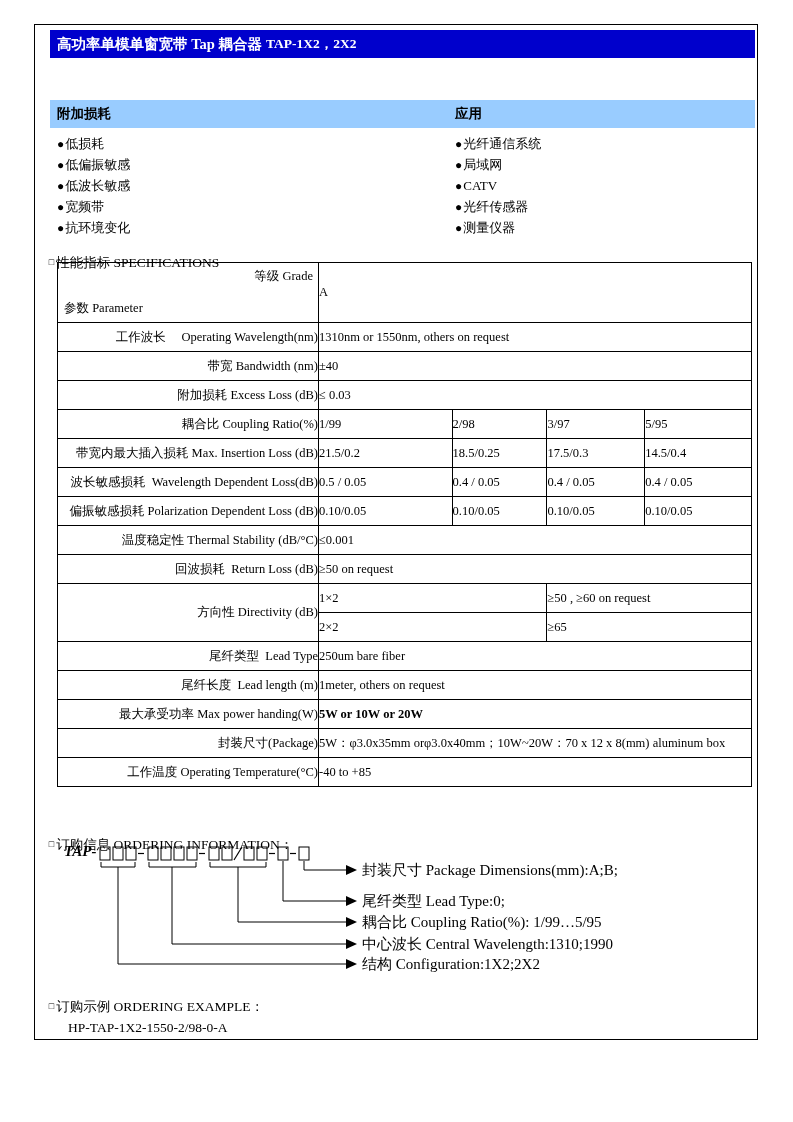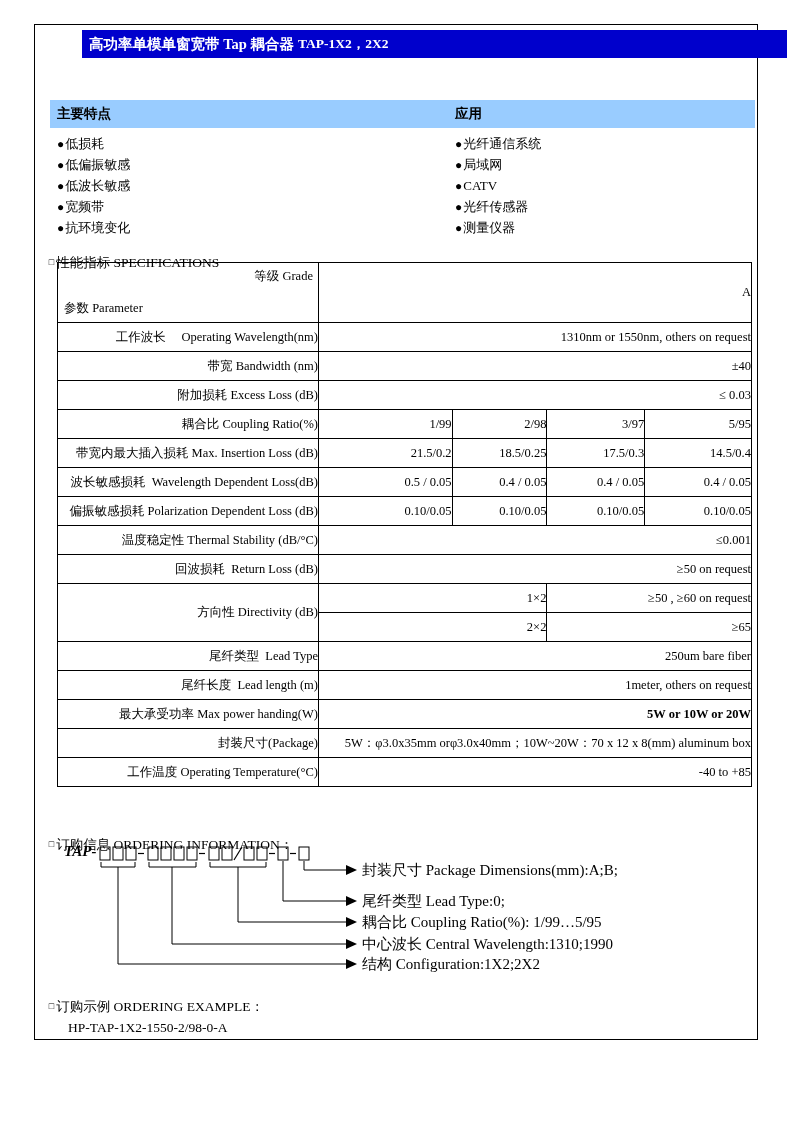--- a/index.html
+++ b/index.html
@@ -9,21 +9,21 @@
     font-family: "Liberation Serif", "DejaVu Serif", serif;
     color: #000;
   }
   .frame {
     position: absolute; left: 34px; top: 24px; width: 724px; height: 1016px;
     border: 1px solid #000;
   }
   .header-bar {
     position: absolute; left: 50px; top: 30px; width: 705px; height: 28px;
     background: #0000CC; color: #fff; display: flex; align-items: center;
-    padding-left: 7px; white-space: nowrap; overflow: hidden; margin-left: 32px;
+    padding-left: 7px; white-space: nowrap; overflow: hidden;
   }
   .header-bar .zh { font-weight: bold; font-size: 14.5px; }
   .header-bar .en { font-size: 12.8px; margin-left: 4px; }
   .header-bar .model { font-weight: bold; font-size: 13.5px; margin-left: 4px; }
   .features-bar {
     position: absolute; left: 50px; top: 100px; width: 705px; height: 28px;
     background: #99CCFF;
   }
   .features-bar .h {
     position: absolute; top: 0; height: 28px; line-height: 28px;
@@ -37,21 +37,21 @@
   .bullet-list .item { height: 21px; line-height: 21px; white-space: nowrap; }
   .bullet-list .dot { font-size: 12px; margin-right: 1px; }
   .section-title {
     position: absolute; left: 42px; font-size: 13.5px; white-space: pre;
   }
   .section-title .sq { font-size: 9px; vertical-align: 2px; margin-right: 2px; }
   .spec-table {
     position: absolute; left: 57px; top: 262px; width: 695px;
     border-collapse: collapse; font-size: 12.5px;
   }
-  .spec-table td { border: 1px solid #000; text-align: right; vertical-align: middle; }
+  .spec-table td { border: 1px solid #000; text-align: left; vertical-align: middle; }
   .spec-table td.lbl { text-align: right; padding-left: 6px; white-space: pre; }
   .spec-table tr.r { height: 29px; }
   .spec-table tr.hd { height: 60px; }
   .spec-table td.hdcell { position: relative; }
   .spec-table .grade { position: absolute; right: 5px; top: 5px; }
   .spec-table .param { position: absolute; left: 6px; bottom: 5px; }
   .spec-table td.b { font-weight: bold; }
   .diagram { position: absolute; left: 40px; top: 840px; width: 713px; height: 145px; }
   .diagram svg { position: absolute; left: 0; top: 0; }
   .diagram .tap {
@@ -66,21 +66,21 @@
 <body>
 
 <div class="frame"></div>
 
 <div class="header-bar">
   <span class="zh">高功率单模单窗宽带 Tap 耦合器</span>
   <span class="model">TAP-1X2，2X2</span>
 </div>
 
 <div class="features-bar">
-  <span class="h left">主要特点</span>
+  <span class="h left">附加损耗</span>
   <span class="h right">应用</span>
 </div>
 
 <div class="bullet-list left">
   <div class="item"><span class="dot">●</span><span>低损耗</span></div>
   <div class="item"><span class="dot">●</span><span>低偏振敏感</span></div>
   <div class="item"><span class="dot">●</span><span>低波长敏感</span></div>
   <div class="item"><span class="dot">●</span><span>宽频带</span></div>
   <div class="item"><span class="dot">●</span><span>抗环境变化</span></div>
 </div>

